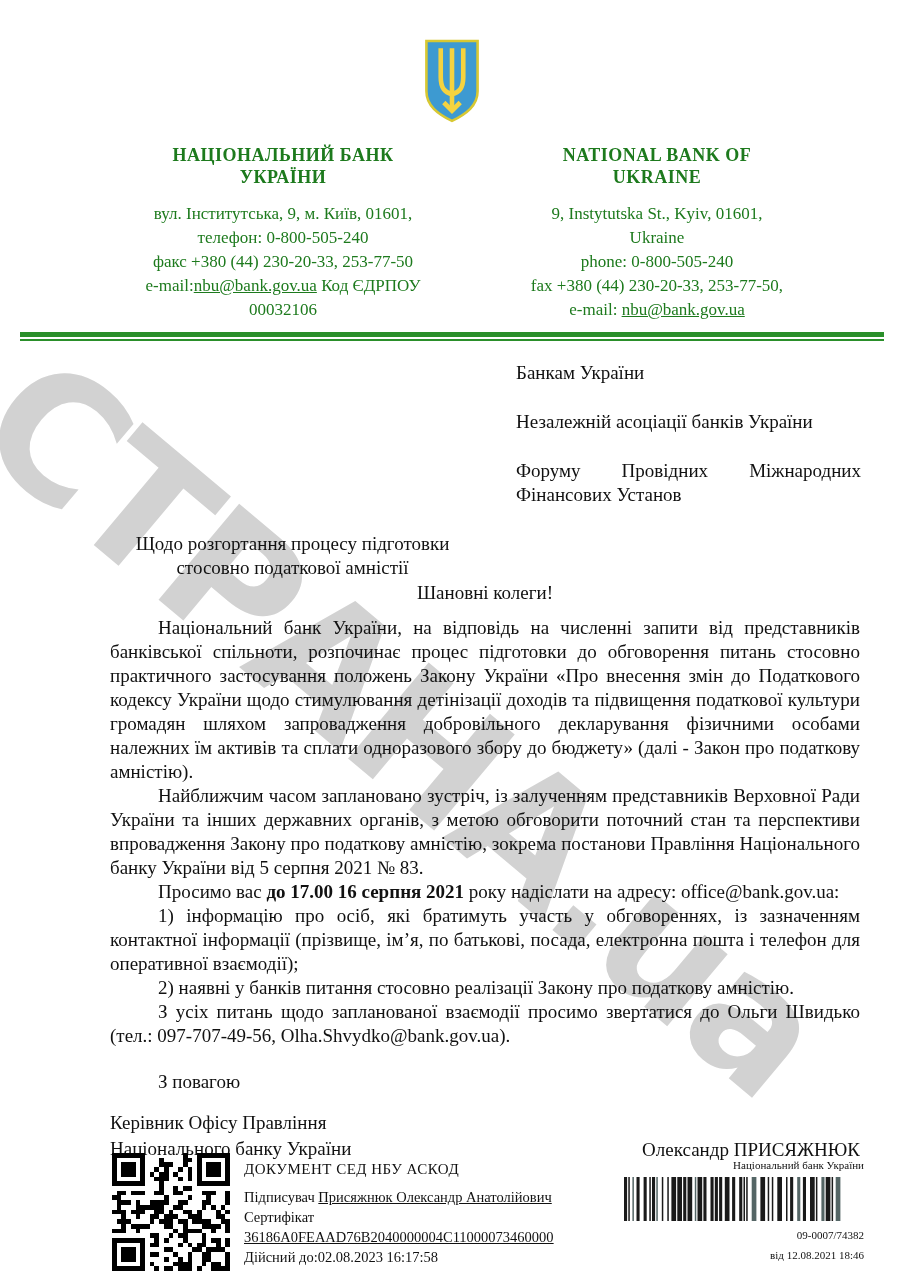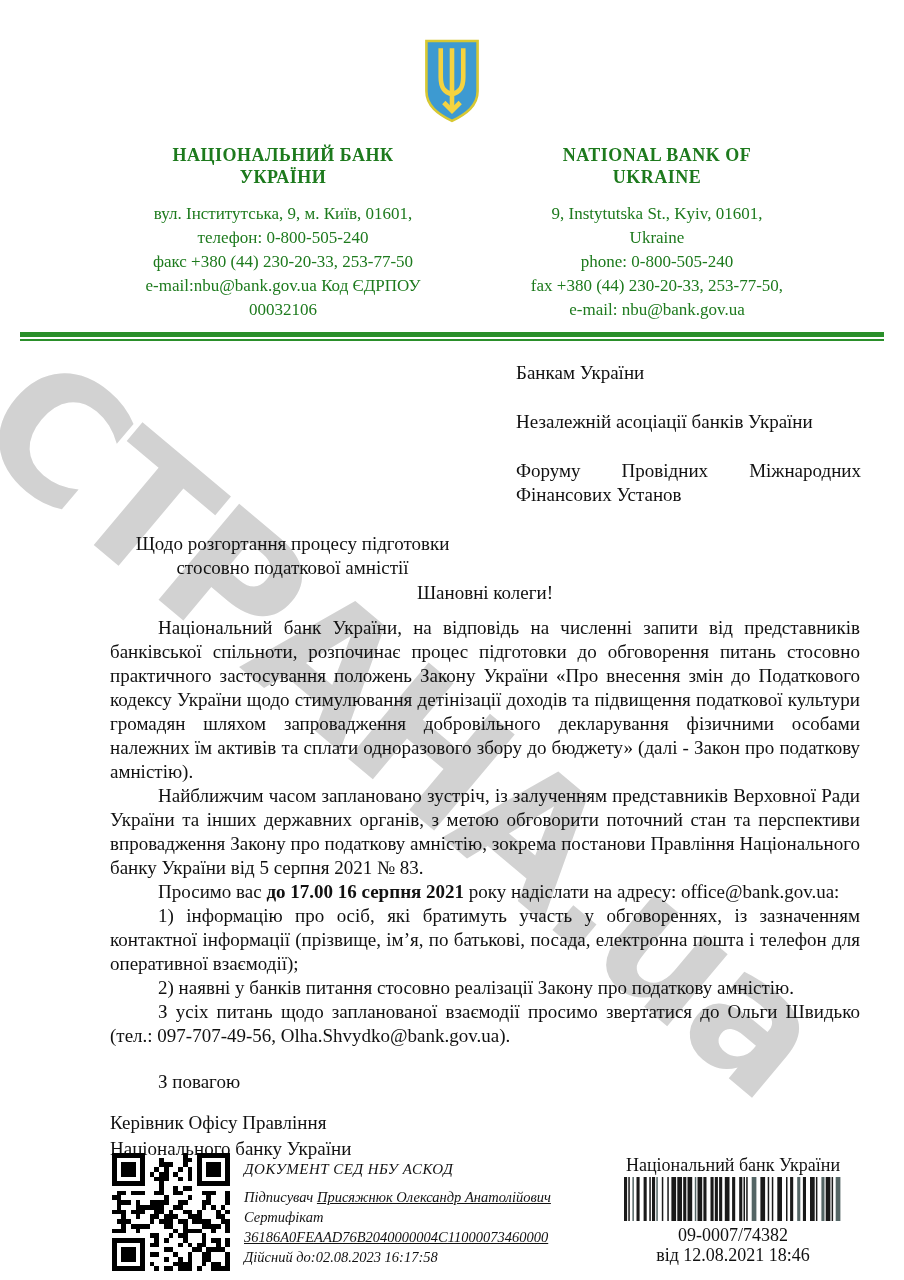--- a/index.html
+++ b/index.html
@@ -37,21 +37,21 @@
   
   .emblem-wrap{padding-top:38px;text-align:center;}
   .emblem-wrap svg{display:inline-block;}
   .header-cols{
     display:flex;justify-content:space-between;
     padding:16px 60px 0 96px;
     color:var(--green);
   }
   .hcol{width:380px;text-align:center;font-size:17px;line-height:24px;}
   .hcol .org-name{font-weight:bold;font-size:18px;line-height:22px;margin-bottom:14px;letter-spacing:.5px;}
-  .hcol a,.hcol .email{color:var(--green);}
+  .hcol a,.hcol .email{color:var(--green);text-decoration:underline;}
   
   .rule{
     margin:10px 20px 0 20px;
     border-top:5px solid var(--rule-green);
     border-bottom:2px solid var(--rule-green);
     height:9px;
   }
   
   .main{margin:0 44px 0 110px;font-size:19px;line-height:24px;}
   .recipients{margin:20px 0 0 406px;width:345px;}
@@ -65,24 +65,24 @@
   .sig-row{display:flex;justify-content:space-between;align-items:flex-end;margin-top:16px;}
   .sig-title{line-height:26px;}
   .sig-name{white-space:nowrap;}
   
   .footer{
     position:absolute;z-index:1;
     left:112px;right:40px;top:1153px;
     display:flex;align-items:flex-start;
   }
   .qr{width:118px;height:118px;flex:0 0 auto;}
-  .stamp{margin-left:14px;flex:1 1 auto;font-size:14.5px;line-height:20px;padding-top:6px;font-style:italic;}
+  .stamp{margin-left:14px;flex:1 1 auto;font-size:14.5px;line-height:20px;padding-top:6px;}
   .stamp .sys{font-size:15px;letter-spacing:.5px;margin-bottom:8px;}
   .stamp .u{text-decoration:underline;}
-  .regblock{flex:0 0 auto;width:262px;text-align:center;font-size:18px;line-height:20px;padding-top:2px;}
+  .regblock{flex:0 0 auto;width:262px;text-align:right;font-size:11px;line-height:20px;padding-top:2px;}
   .barcode{width:218px;height:44px;margin:2px auto 4px auto;display:block;}
 </style>
 </head>
 <body>
 
 <div class="page">
 
   <div class="watermark">СТРАНА.ua</div>
 
   <div class="layer">
@@ -149,20 +149,21 @@
       <p class="para gap-md">2) наявні у банків питання стосовно реалізації Закону про податкову амністію.</p>
       <p class="para gap-md">З усіх питань щодо запланованої взаємодії просимо звертатися до Ольги Швидько (тел.: 097-707-49-56, Olha.Shvydko@bank.gov.ua).</p>
 
       <p class="closing">З повагою</p>
 
       <div class="sig-row">
         <div class="sig-title">
           <div>Керівник Офісу Правління</div>
           <div>Національного банку України</div>
         </div>
+        <div class="sig-name">Олександр ПРИСЯЖНЮК</div>
       </div>
     </div>
 
     <div class="footer">
       <svg class="qr" viewBox="0 0 25 25" shape-rendering="crispEdges">
           <rect x="15" y="0" width="1" height="1" fill="#000"></rect>
           <rect x="10" y="1" width="1" height="1" fill="#000"></rect>
           <rect x="15" y="1" width="1" height="1" fill="#000"></rect>
           <rect x="16" y="1" width="1" height="1" fill="#000"></rect>
           <rect x="10" y="2" width="1" height="1" fill="#000"></rect>

